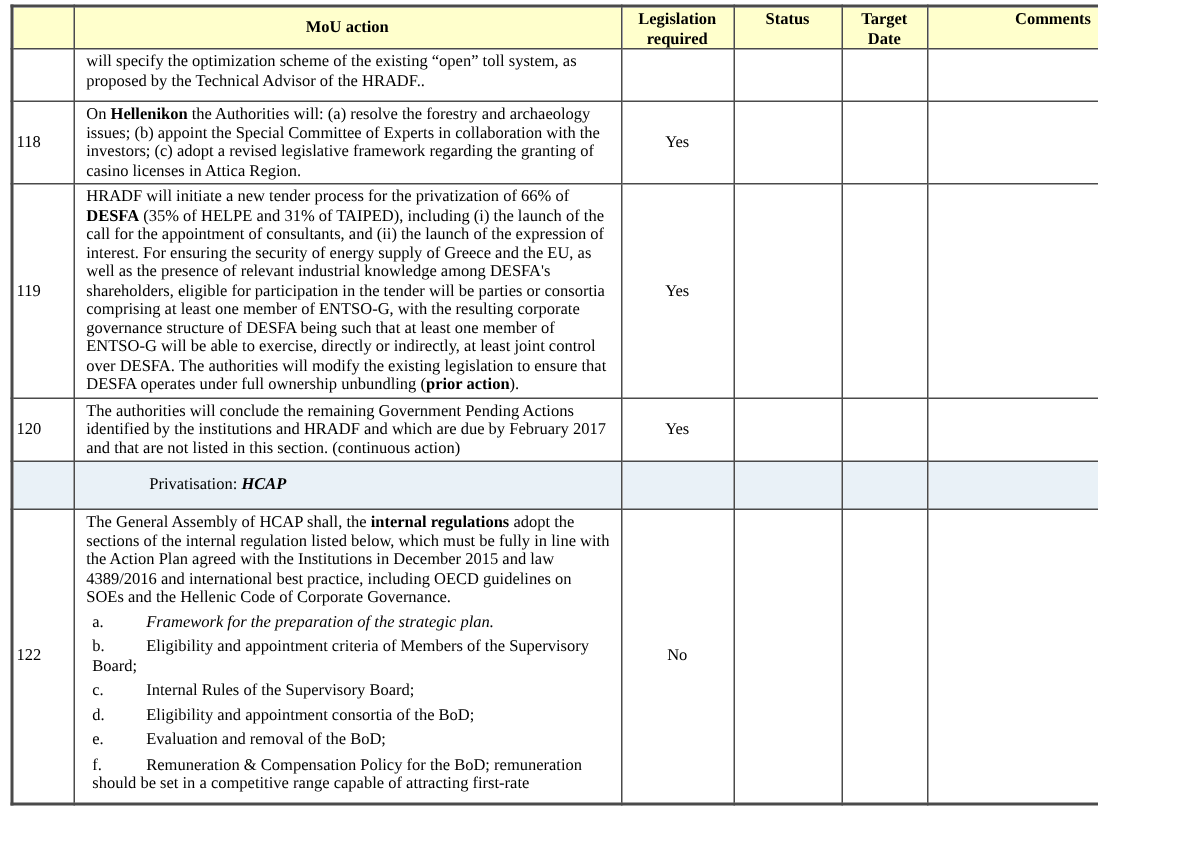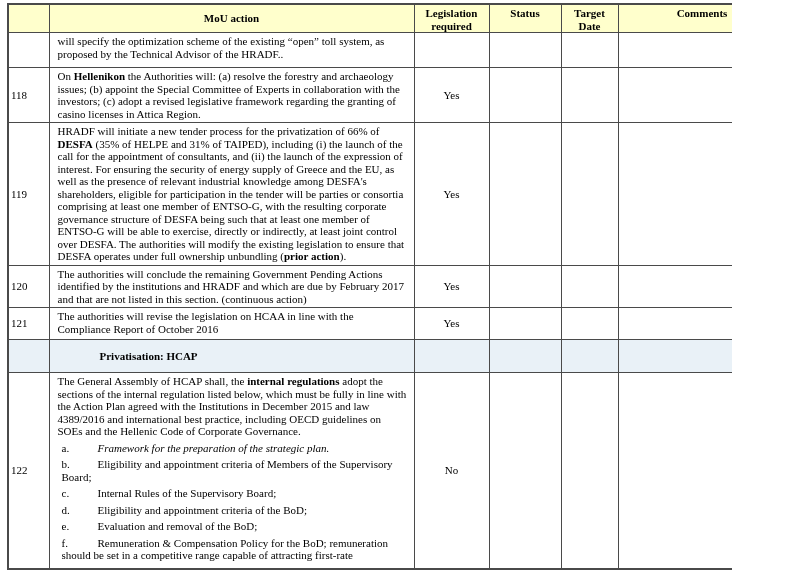--- a/index.html
+++ b/index.html
@@ -122,50 +122,39 @@
           <td class="num">120</td>
           <td class="action">
             <div class="para"><span>The authorities will conclude the remaining Government Pending Actions identified by the institutions and HRADF and which are due by February 2017 and that are not listed in this section. (continuous action)</span></div>
           </td>
           <td class="leg">Yes</td>
           <td class="status"></td>
           <td class="target"></td>
           <td class="comments"></td>
           <td class="spacer"></td>
         </tr>
-        <tr>
-          <td class="num">121</td>
-          <td class="action">
-            <div class="para"><span>The authorities will revise the legislation on HCAA in line with the Compliance Report of October 2016</span></div>
-          </td>
-          <td class="leg">Yes</td>
-          <td class="status"></td>
-          <td class="target"></td>
-          <td class="comments"></td>
-          <td class="spacer"></td>
-        </tr>
         <tr class="section">
           <td class="num"></td>
           <td class="action">
-            <div class="para"><span style="font-weight: bold; padding-left: 42px;">Privatisation: </span><span style="font-weight: bold; ">HCAP</span></div>
+            <div class="para"><span style="font-weight: normal; padding-left: 42px;">Privatisation: </span><span style="font-weight: bold; font-style: italic;">HCAP</span></div>
           </td>
           <td class="leg"></td>
           <td class="status"></td>
           <td class="target"></td>
           <td class="comments"></td>
           <td class="spacer"></td>
         </tr>
         <tr>
           <td class="num">122</td>
           <td class="action">
             <div class="para"><span>The General Assembly of HCAP shall, the </span><span style="font-weight: bold;">internal regulations</span><span> adopt the sections of the internal regulation listed below, which must be fully in line with the Action Plan agreed with the Institutions in December 2015 and law 4389/2016 and international best practice, including OECD guidelines on SOEs and the Hellenic Code of Corporate Governance.</span></div>
             <div class="li"><span class="letter">a.</span><span style="font-style: italic;">Framework for the preparation of the strategic plan.</span></div>
             <div class="li"><span class="letter">b.</span><span>Eligibility and appointment criteria of Members of the Supervisory Board;</span></div>
             <div class="li"><span class="letter">c.</span><span>Internal Rules of the Supervisory Board;</span></div>
-            <div class="li"><span class="letter">d.</span><span>Eligibility and appointment criteria of the BoD;</span></div>
+            <div class="li"><span class="letter">d.</span><span>Eligibility and appointment consortia of the BoD;</span></div>
             <div class="li"><span class="letter">e.</span><span>Evaluation and removal of the BoD;</span></div>
             <div class="li"><span class="letter">f.</span><span>Remuneration &amp; Compensation Policy for the BoD; remuneration should be set in a competitive range capable of attracting first-rate</span></div>
           </td>
           <td class="leg">No</td>
           <td class="status"></td>
           <td class="target"></td>
           <td class="comments"></td>
           <td class="spacer"></td>
         </tr>
       </tbody>

